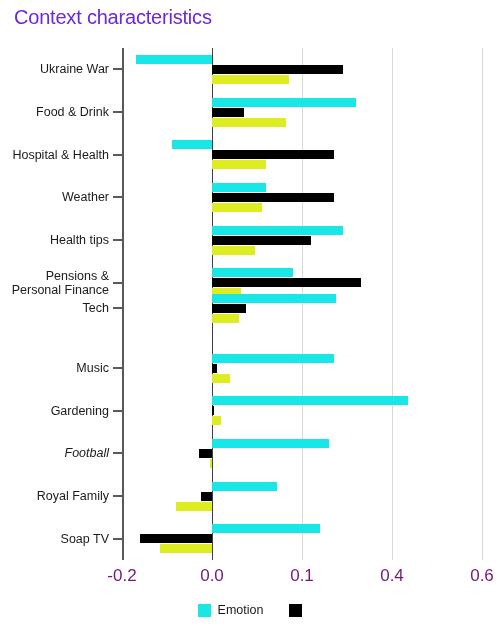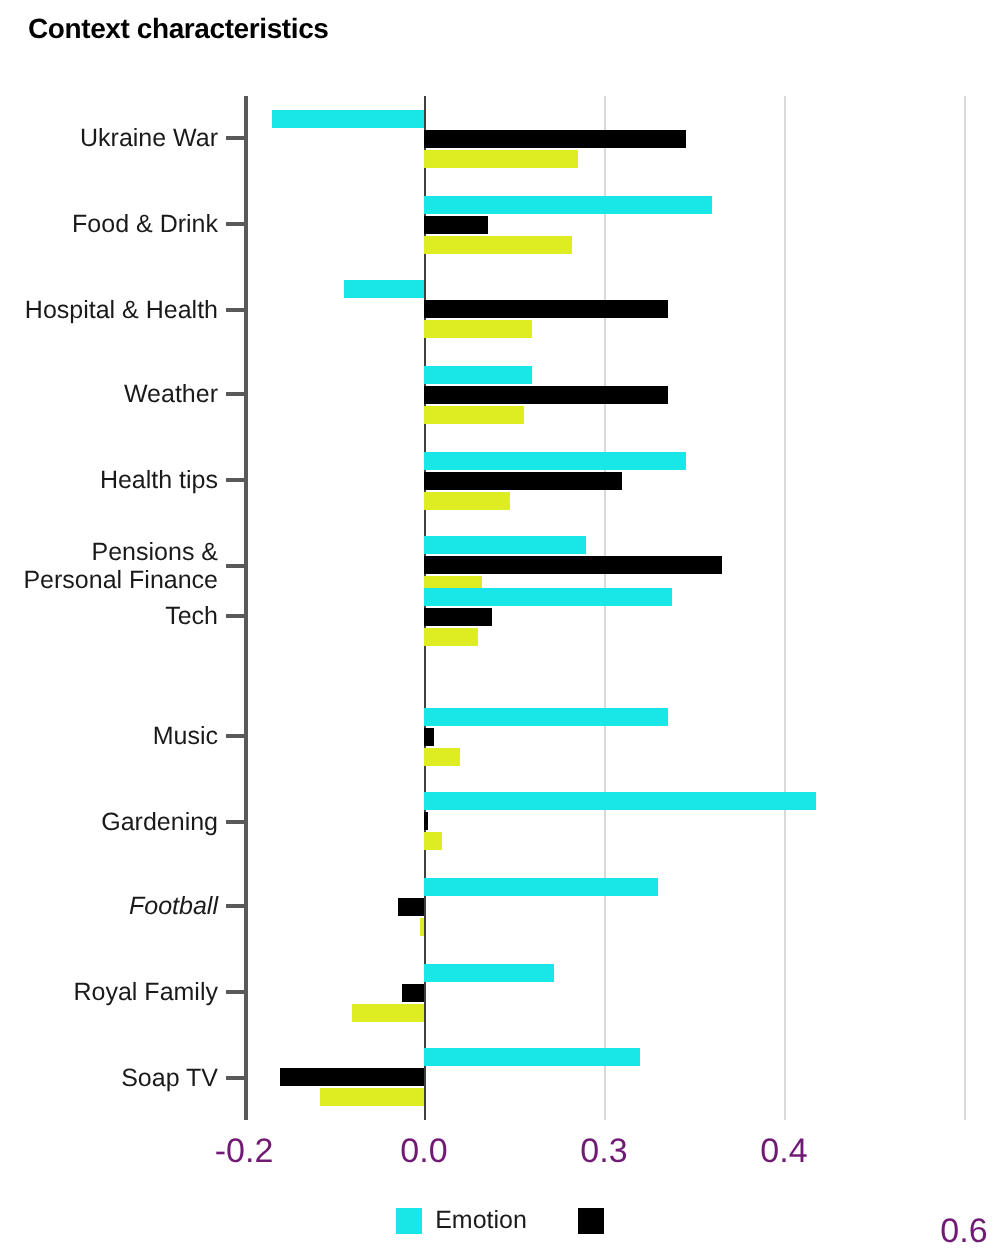--- a/index.html
+++ b/index.html
@@ -7,23 +7,23 @@
     margin: 0; padding: 0;
     width: 500px; height: 629px;
     background: #ffffff;
     font-family: "Liberation Sans", sans-serif;
   }
   #root { position: relative; width: 500px; height: 629px; overflow: hidden; }
 
   #chart-title {
     position: absolute;
     left: 14px; top: 6px;
-    font-size: 14px;
-    font-weight: bold;
-    color: #000000;
+    font-size: 20px;
+    font-weight: normal;
+    color: #6d28d9;
     letter-spacing: -0.2px;
   }
 
   
   #plot {
     position: absolute;
     left: 122px;   
     top: 48px;
     width: 360px;  
     height: 512px;
@@ -204,23 +204,23 @@
           <div class="tick"></div>
           <div class="ylabel">Soap TV</div>
           <div class="bar b0 emotion" title="Emotion: 0.24" style="left: 90px; width: 108px;"></div>
           <div class="bar b1 importance" title="Importance for society: -0.16" style="left: 18px; width: 72px;"></div>
           <div class="bar b2 engagement" title="Engagement: -0.115" style="left: 38.25px; width: 51.75px;"></div>
         </div>
       </div>
     <div id="xticks">
         <div class="xtick-label" style="left: 0px;">-0.2</div>
         <div class="xtick-label" style="left: 90px;">0.0</div>
-        <div class="xtick-label" style="left: 180px;">0.3</div>
+        <div class="xtick-label" style="left: 180px;">0.1</div>
         <div class="xtick-label" style="left: 270px;">0.4</div>
-        <div class="xtick-label" style="left: 360px; margin-top: 40px;">0.6</div>
+        <div class="xtick-label" style="left: 360px;">0.6</div>
       </div>
   </div>
 
   <div id="legend">
       <div class="legend-item">
         <span class="legend-swatch" style="background: rgb(25, 230, 230);"></span>
         <span class="legend-text">Emotion</span>
       </div>
       <div class="legend-item">
         <span class="legend-swatch" style="background: rgb(0, 0, 0);"></span>

